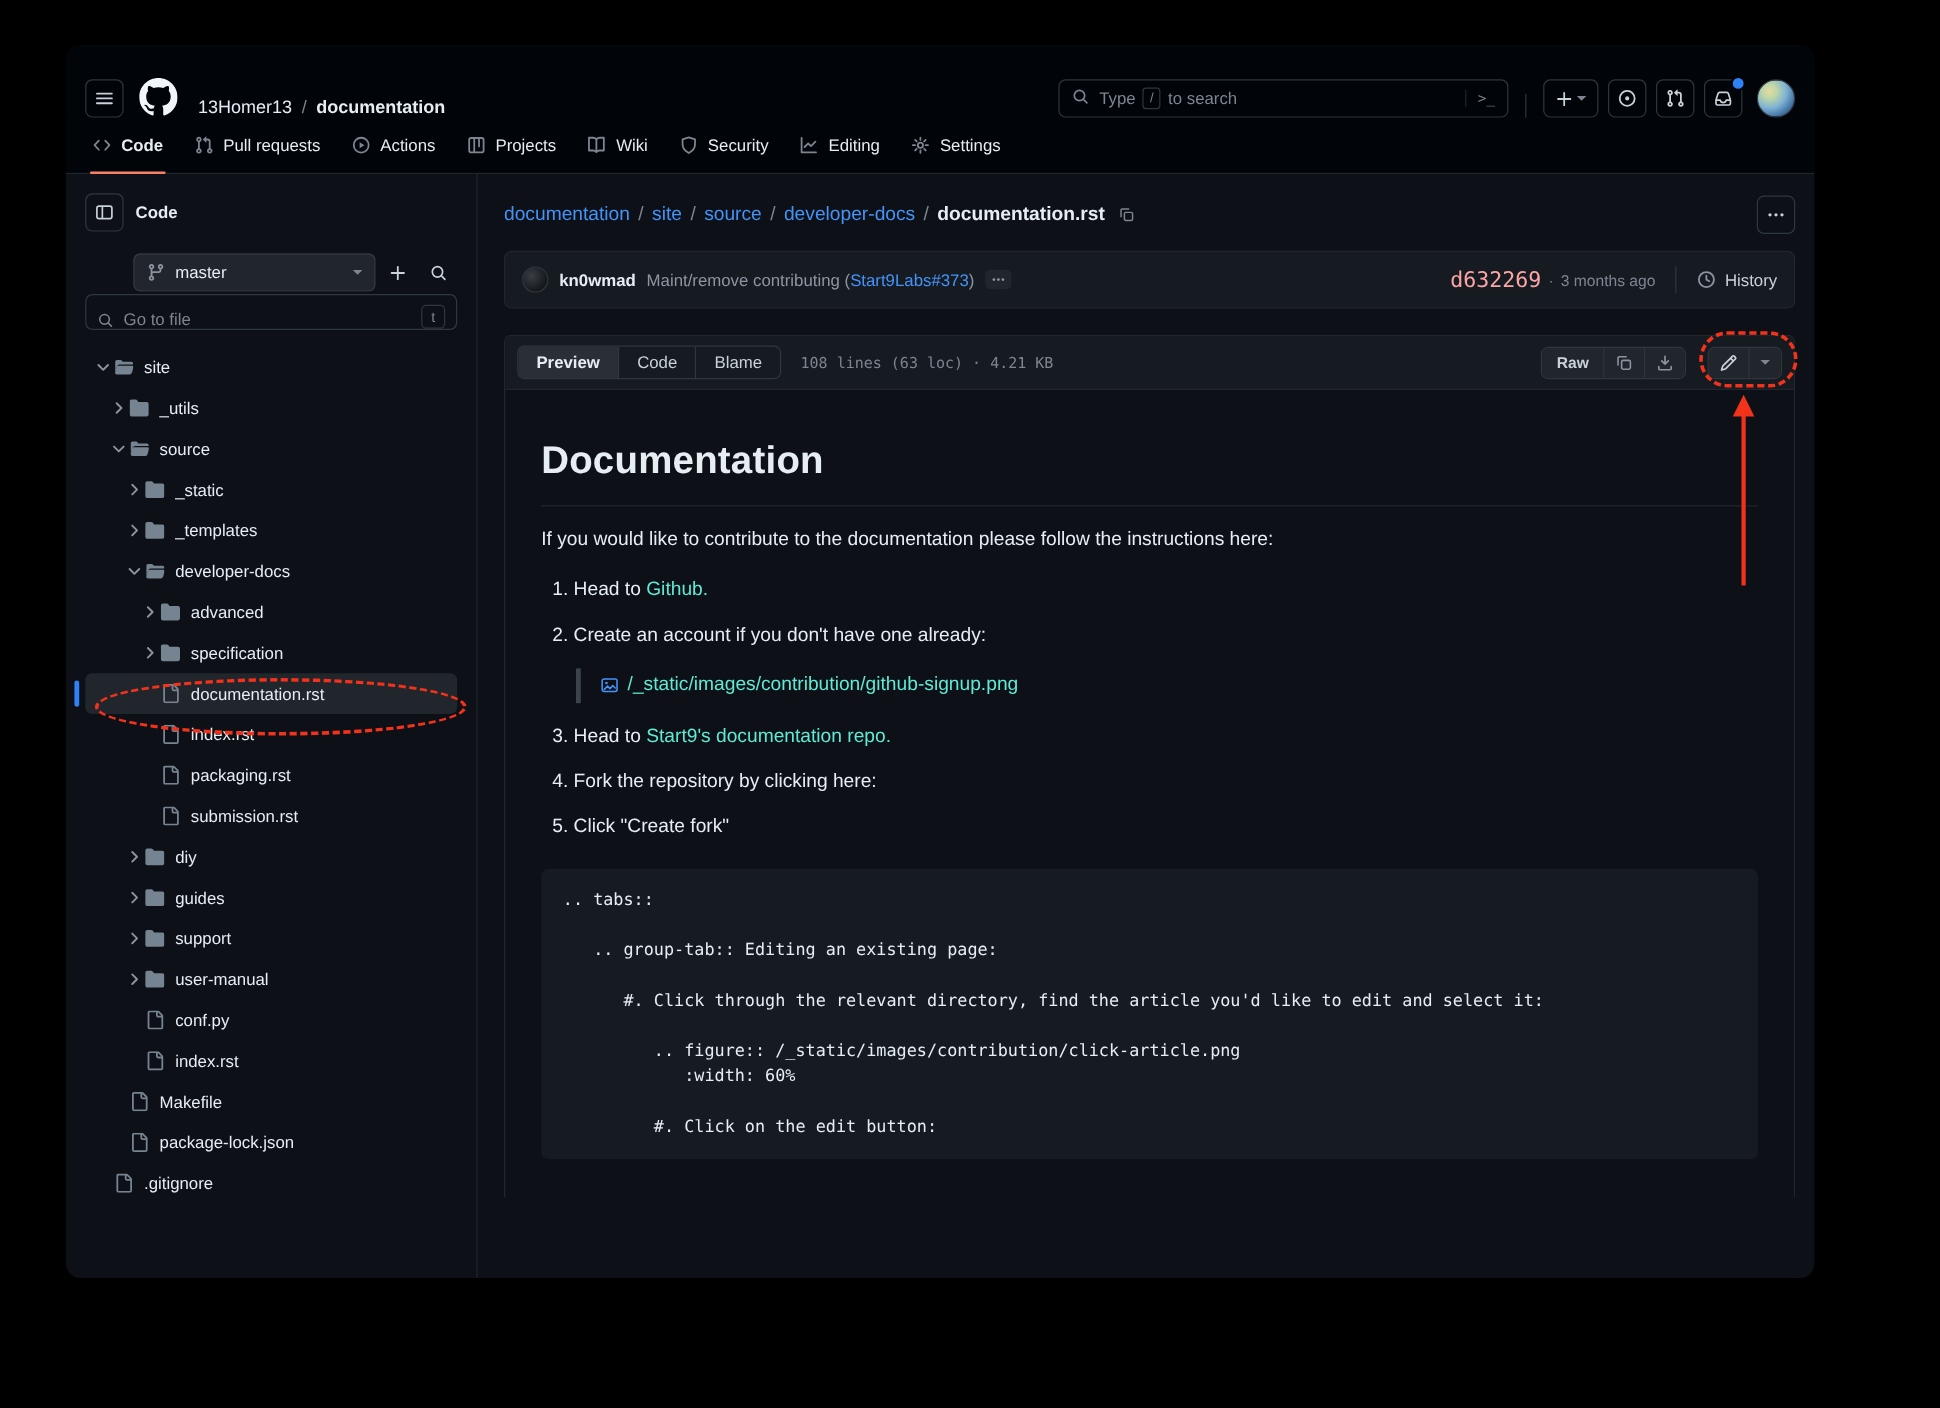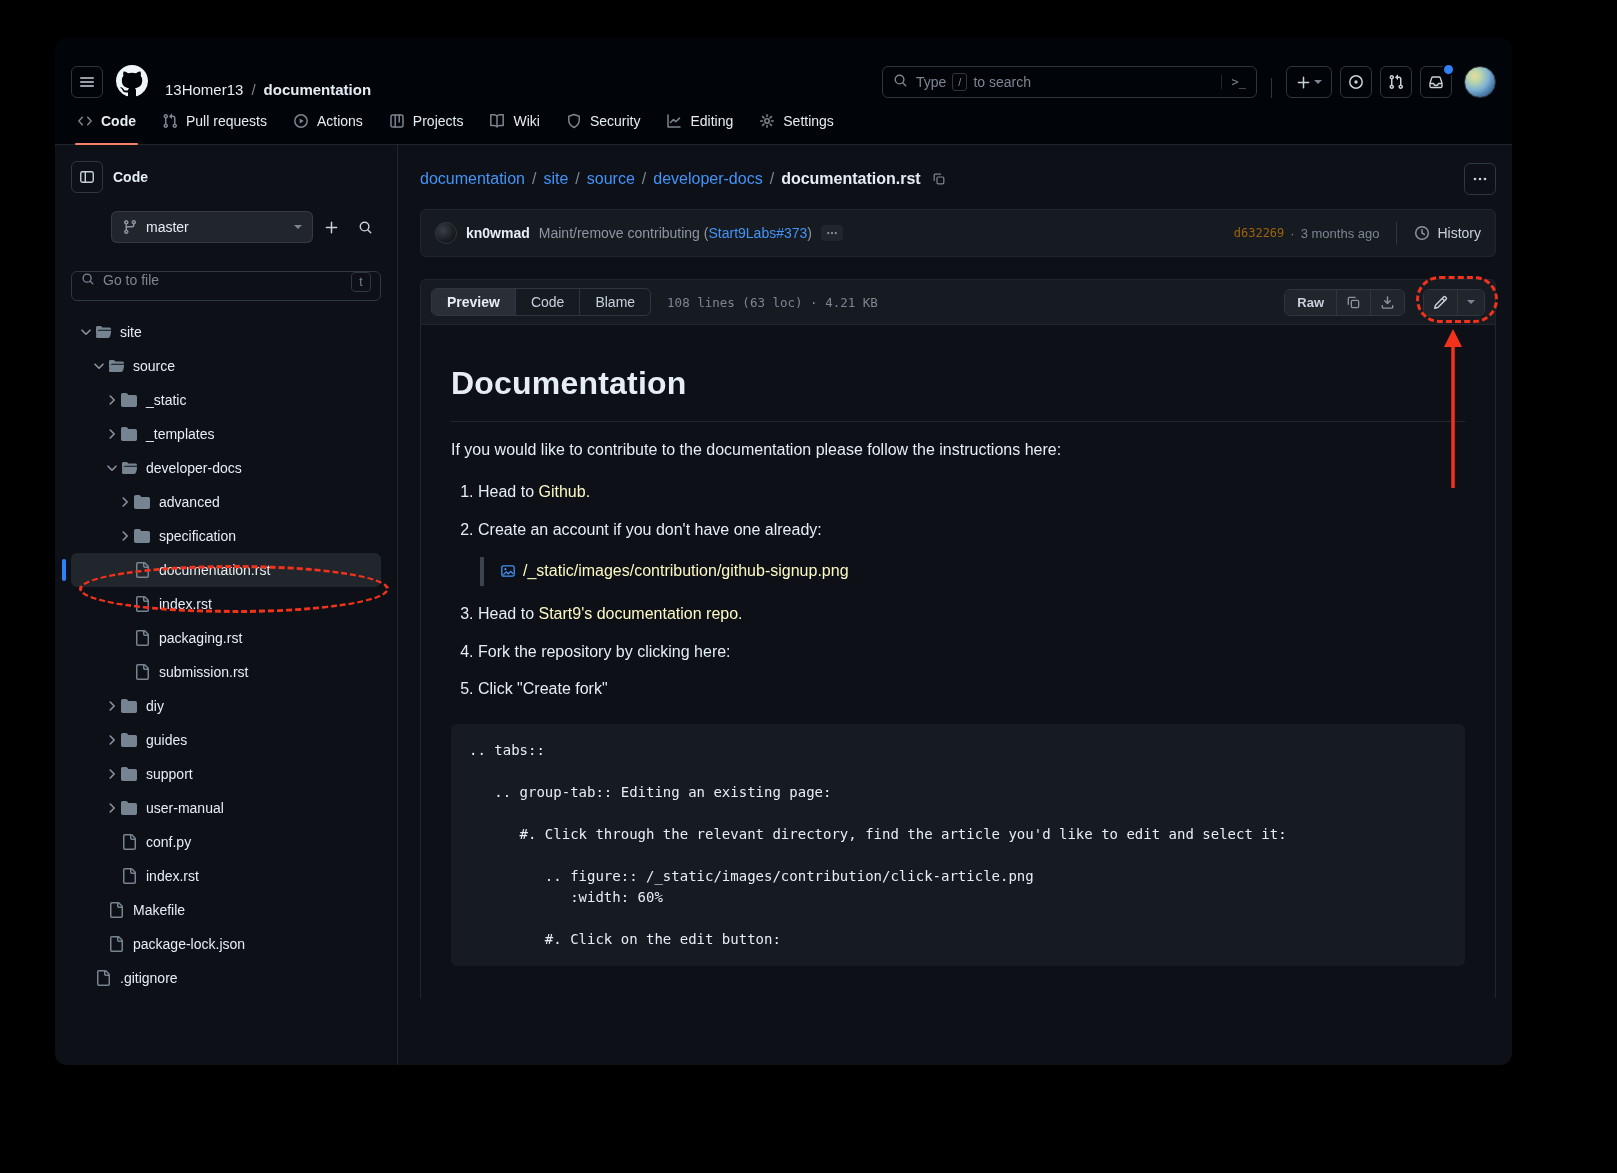--- a/index.html
+++ b/index.html
@@ -39,21 +39,21 @@
 
   
   .content { display:flex; height:920px; }
   .sidebar { width:343px; flex-shrink:0; border-right:1px solid #21262d; padding:16px; overflow:hidden; }
   .side-head { display:flex; align-items:center; gap:10px; }
   .side-title { font-weight:600; }
   .branch-row { display:flex; align-items:center; gap:2px; margin-top:18px;padding-left:40px; }
   .branch-btn { flex:1; display:flex; align-items:center; gap:8px; height:32px; padding:0 10px; background:#21262d; border:1px solid rgba(240,246,252,0.1); border-radius:6px; color:#c9d1d9; font-size:14px; }
   .branch-btn .b-label { flex:1; text-align:left; color:#e6edf3; }
   .side-iconbtn { width:32px; height:32px; display:flex; align-items:center; justify-content:center; background:transparent; border:none; border-radius:6px; color:#c9d1d9; font-size:18px; }
-  .gotofile { display:flex; align-items:flex-start; gap:8px; height:30px; margin-top:28px; border:1px solid #30363d; border-radius:6px; padding:0 9px; color:#7d8590; }
+  .gotofile { display:flex; align-items:flex-end; gap:8px; height:30px; margin-top:2px; border:1px solid #30363d; border-radius:6px; padding:0 9px; color:#7d8590; }
   .gotofile kbd { margin-left:auto; border:1px solid #30363d; border-radius:4px; width:20px; height:20px; display:flex; align-items:center; justify-content:center; font-size:12px; font-family:inherit; }
   .tree { margin-top:14px; }
   .tree-row { position:relative; display:flex; align-items:center; height:34px; border-radius:6px; color:#e6edf3; }
   .tree-row .chev { width:18px; display:flex; align-items:center; justify-content:center; flex-shrink:0; }
   .tree-row .t-icon { width:16px; display:flex; margin-right:9px; flex-shrink:0; }
   .tree-label { font-size:14px; white-space:nowrap; }
   .tree-row.selected { background:rgba(177,186,196,0.12); }
   .tree-row.selected::before { content:""; position:absolute; left:-9px; top:6px; bottom:6px; width:4px; border-radius:4px; background:#2f81f7; }
   .tree-row.submodule .tree-label { color:#4493f8; }
 
@@ -68,21 +68,21 @@
   .kebab-btn { margin-left:auto; }
 
   .commit-bar { display:flex; align-items:center; gap:9px; margin-top:14px; background:#161b22; border:1px solid #21262d; border-radius:6px; height:48px; padding:0 14px; }
   .c-avatar { width:22px; height:22px; border-radius:50%; flex-shrink:0; background:radial-gradient(circle at 35% 35%, #3a3f45, #14181d 70%); border:1px solid #30363d; }
   .c-author { font-weight:600; color:#e6edf3; text-decoration:none; }
   .c-msg { color:#8d96a0;text-align:center; }
   .c-msg a { color:#4493f8; text-decoration:none; }
   .c-expand { background:#21262d; border:none; border-radius:4px; color:#8d96a0; height:16px; padding:0 5px; display:flex; align-items:center; }
   .flex-sp { flex:1; }
   .c-meta { color:#7d8590; font-size:13px; display:flex; align-items:center; gap:6px; }
-  .c-sha { font-family:"DejaVu Sans Mono",monospace; font-size:12px; color:#a16207; text-decoration:none; }
+  .c-sha { font-family:"DejaVu Sans Mono",monospace; font-size:18px; color:#fca5a5; text-decoration:none; }
   .v-div { width:1px; height:22px; background:#30363d; margin:0 8px; }
   .history-btn { display:flex; align-items:center; gap:7px; background:none; border:none; color:#c9d1d9; font-size:14px; }
 
   .file-box { margin-top:22px; border:1px solid #21262d; border-radius:6px 6px 0 0; border-bottom:none; overflow:hidden; min-height:700px; }
   .file-toolbar { display:flex; align-items:center; gap:16px; background:#161b22; border-bottom:1px solid #21262d; padding:8px 10px; }
   .seg { display:flex; border:1px solid #30363d; border-radius:6px; overflow:hidden; }
   .seg-btn { padding:5px 15px; background:transparent; border:none; border-left:1px solid #30363d; color:#c9d1d9; font-size:14px; }
   .seg-btn:first-child { border-left:none; }
   .seg-btn.active { background:#2a2f37; color:#e6edf3; font-weight:600; }
   .file-meta { color:#7d8590; font-size:12.5px; font-family:"DejaVu Sans Mono",monospace; }
@@ -91,21 +91,21 @@
   .gbtn:first-child { border-left:none; }
   .gbtn.icon { padding:5px 9px; }
   .edit-group { margin-left:2px; }
 
   .markdown { padding:22px 30px 32px; font-size:16px; line-height:1.55; }
   .markdown h1 { font-size:32px; font-weight:600; margin:12px 0 16px; padding-bottom:12px; border-bottom:1px solid #21262d; letter-spacing:.2px; }
   .markdown p { margin:16px 0 18px; }
   .markdown ol { padding-left:27px; margin:16px 0; }
   .markdown li { margin-top:5px; }
   .markdown li + li { margin-top:13px; }
-  .mdlink { color:#fef9c3; text-decoration:none; }
+  .mdlink { color:#5eead4; text-decoration:none; }
   .markdown blockquote { margin:14px 0 16px 2px; padding:2px 16px; border-left:4px solid #3b434b; display:flex; align-items:center; gap:7px; }
   .img-icon { display:flex; }
   .codeblock { margin-top:22px; background:#161b22; border-radius:6px; padding:16px 18px; font-family:"DejaVu Sans Mono","Liberation Mono",monospace; font-size:14px; line-height:1.5; color:#e6edf3; white-space:pre; overflow:hidden; }
 
   
   .ann { position:absolute; pointer-events:none; z-index:30; }
   .ann-ellipse { left:24px; top:527px; width:310px; height:48px; border:3px dashed #f3321c; border-radius:50%; }
   .ann-rect { left:1361px; top:238px; width:82px; height:47px; border:3px dashed #f3321c; border-radius:24px; }
   .ann-arrow { left:1382px; top:290px; width:32px; height:166px; }
 </style>
@@ -297,20 +297,33 @@
               <svg viewBox="0 0 16 16" width="16" height="16" fill="#768390">
                 <path d="M1 3.5C1 2.67 1.67 2 2.5 2h2.9c.44 0 .86.2 1.13.55l.6.76c.09.12.23.19.38.19h6.99c.83 0 1.5.67 1.5 1.5v.75H4.65c-1.02 0-1.91.69-2.17 1.67L1 12V3.5Z"></path>
                 <path d="M4.65 6.75h10.6c.66 0 1.14.63.97 1.26l-1.14 4.3c-.26.98-1.15 1.69-2.17 1.69H2.3c-.92 0-1.6-.87-1.36-1.76l1.2-4.4c.17-.64.76-1.09 1.42-1.09h1.09Z"></path>
               </svg>
             </span>
             <span class="tree-label">site</span>
           </div>
           <div class="tree-row" style="padding-left:19px">
             <span class="chev">
               <svg viewBox="0 0 16 16" width="16" height="16">
+                <path fill="none" stroke="#8b949e" stroke-width="1.6" stroke-linecap="round" stroke-linejoin="round" d="m6.2 4 4 4-4 4"></path>
+              </svg>
+            </span>
+            <span class="t-icon">
+              <svg viewBox="0 0 16 16" width="16" height="16" fill="#768390">
+                <path d="M1.75 1A1.75 1.75 0 0 0 0 2.75v10.5C0 14.216.784 15 1.75 15h12.5A1.75 1.75 0 0 0 16 13.25v-8.5A1.75 1.75 0 0 0 14.25 3H7.5a.25.25 0 0 1-.2-.1l-.9-1.2C6.07 1.26 5.55 1 5 1H1.75Z"></path>
+              </svg>
+            </span>
+            <span class="tree-label">_utils</span>
+          </div>
+          <div class="tree-row" style="padding-left:19px">
+            <span class="chev">
+              <svg viewBox="0 0 16 16" width="16" height="16">
                 <path fill="none" stroke="#8b949e" stroke-width="1.6" stroke-linecap="round" stroke-linejoin="round" d="m4 6.2 4 4 4-4"></path>
               </svg>
             </span>
             <span class="t-icon">
               <svg viewBox="0 0 16 16" width="16" height="16" fill="#768390">
                 <path d="M1 3.5C1 2.67 1.67 2 2.5 2h2.9c.44 0 .86.2 1.13.55l.6.76c.09.12.23.19.38.19h6.99c.83 0 1.5.67 1.5 1.5v.75H4.65c-1.02 0-1.91.69-2.17 1.67L1 12V3.5Z"></path>
                 <path d="M4.65 6.75h10.6c.66 0 1.14.63.97 1.26l-1.14 4.3c-.26.98-1.15 1.69-2.17 1.69H2.3c-.92 0-1.6-.87-1.36-1.76l1.2-4.4c.17-.64.76-1.09 1.42-1.09h1.09Z"></path>
               </svg>
             </span>
             <span class="tree-label">source</span>

